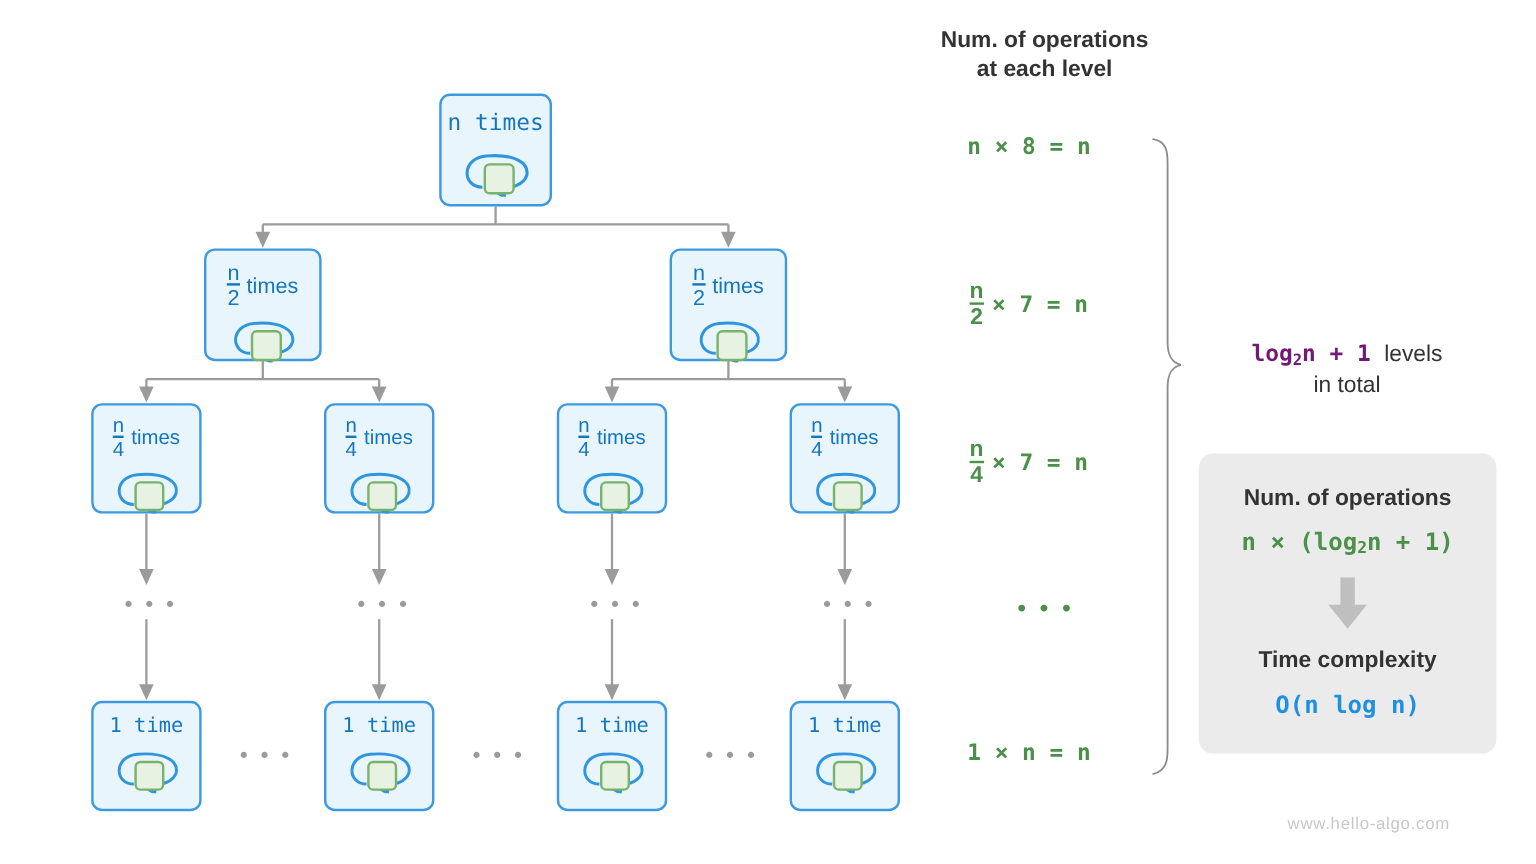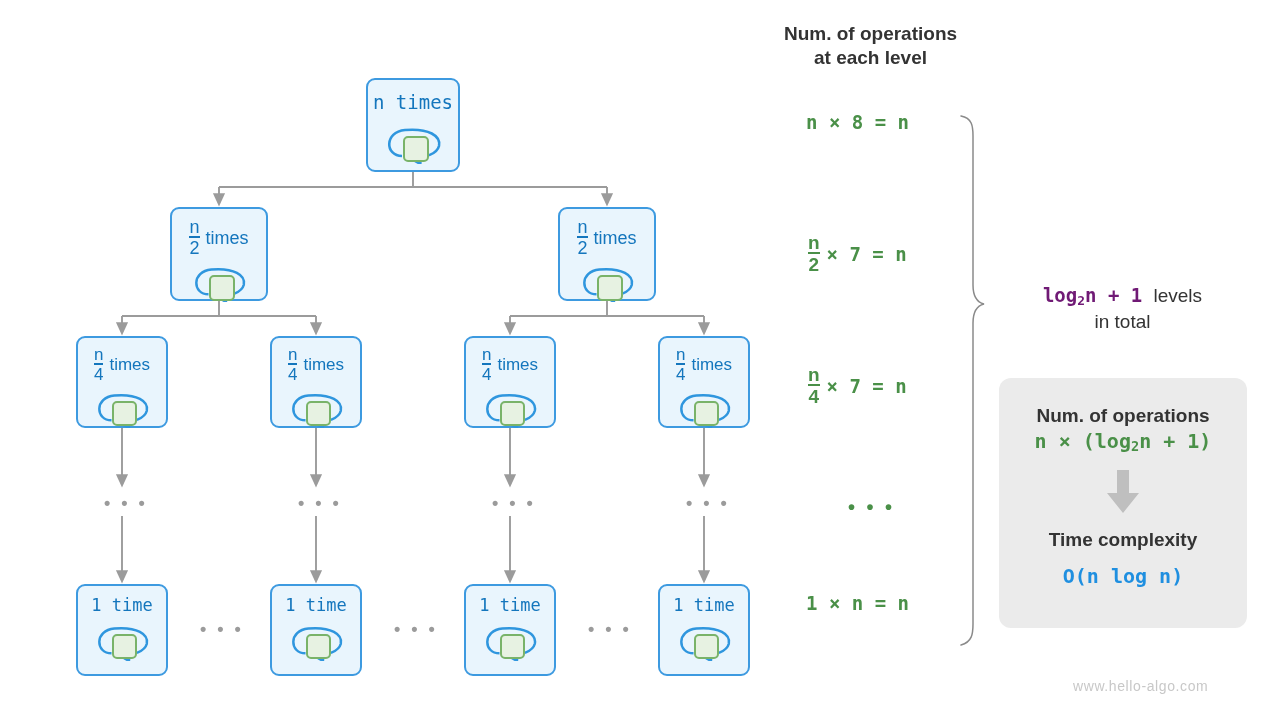--- a/index.html
+++ b/index.html
@@ -417,33 +417,33 @@
   <div class="opline" style="left:808px;top:365px;">
     <span class="gfrac">
       <span class="num">n</span>
       <span class="den">4</span>
     </span>
     <span>× 7 = n</span>
   </div>
 
   <div class="opdots" style="left:848px;top:496px;">• • •</div>
 
-  <div class="opline" style="left:806px;top:592px;">
+  <div class="opline" style="left:806px;top:616px;">
     <span>1 × n = n</span>
   </div>
 
   <div class="levels-note" style="left:1005px;top:283px;width:235px;">
     <span><span class="g"><span>log</span><sub>2</sub><span>n + 1</span></span></span>
     <span style="margin-left:6px;">levels</span>
     <div>in total</div>
   </div>
 
   <div class="panel" style="left:999px;top:378px;width:248px;height:250px;">
     <div class="ptitle" style="margin-top:27px;">Num. of operations</div>
-    <div class="pformula" style="margin-top:2px;">
+    <div class="pformula" style="margin-top:12px;">
       <span>n × (log</span><sub>2</sub><span>n + 1)</span>
     </div>
     <div class="downarrow" style="margin-top:16px;">
       <svg width="34" height="44" viewBox="0 0 34 44">
         <path d="M11,0 L23,0 L23,23 L33,23 L17,43 L1,23 L11,23 Z" fill="#bfbfbf"></path>
       </svg>
     </div>
     <div class="ptitle" style="margin-top:15px;">Time complexity</div>
     <div class="pcomplex" style="margin-top:13px;">O(n log n)</div>
   </div>

